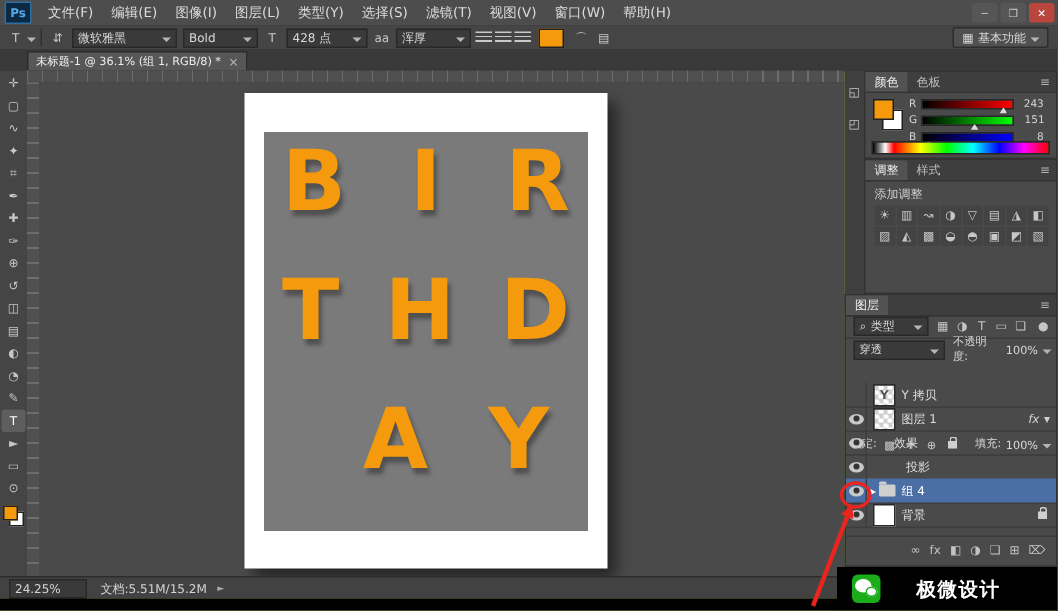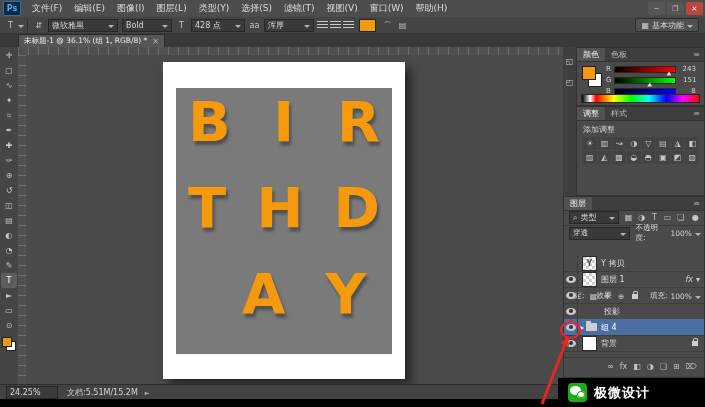--- a/index.html
+++ b/index.html
@@ -86,21 +86,21 @@
   .folder{width:11px;height:8px;background:#cfcfcf;border-radius:1px;position:relative;margin:0 4px 0 2px;flex:0 0 auto;}
   .folder::before{content:'';position:absolute;top:-2px;left:0;width:5px;height:2px;background:#cfcfcf;border-radius:1px 1px 0 0;}
   .fxbadge{margin-left:auto;margin-right:4px;display:flex;align-items:center;gap:3px;font-style:italic;color:#cfcfcf;font-size:8px;}
   .lbottom{position:absolute;left:0;right:0;top:160px;height:17px;border-top:1px solid #3a3a3a;
            display:flex;align-items:center;justify-content:flex-end;gap:6px;padding:0 7px;font-size:8px;}
   .lbicon{color:#c3c3c3;}
   
   .statusbar{position:absolute;left:0;bottom:8px;width:558px;height:14px;background:#424242;border-top:1px solid #2d2d2d;
              display:flex;align-items:center;gap:7px;padding-left:4px;font-size:8px;color:#d5d5d5;}
   .blackstrip{position:absolute;left:0;bottom:0;width:705px;height:8px;background:#000;}
-  .brand{position:absolute;right:0;bottom:0;width:147px;height:29px;background:#000;display:flex;align-items:center;gap:7px;padding-left:10px;box-sizing:border-box;}
+  .brand{position:absolute;right:0;bottom:0;width:147px;height:29px;background:#000;display:flex;align-items:center;gap:24px;padding-left:10px;box-sizing:border-box;}
   .wechat{width:19px;height:19px;border-radius:4px;position:relative;flex:0 0 auto;}
   .wechat::before{content:'';position:absolute;left:2px;top:3px;width:11px;height:9px;background:#fff;border-radius:50%;}
   .wechat::after{content:'';position:absolute;left:9px;top:8px;width:8px;height:7px;background:#fff;border-radius:50%;box-shadow:0 0 0 1px #1aad19 inset;}
   .brandtext{color:#fff;font-size:13px;font-weight:bold;letter-spacing:1px;}
   .overlay{position:absolute;left:0;top:0;width:705px;height:407px;pointer-events:none;z-index:40;}
 </style>
 </head>
 <body>
 
 <div class="app">

